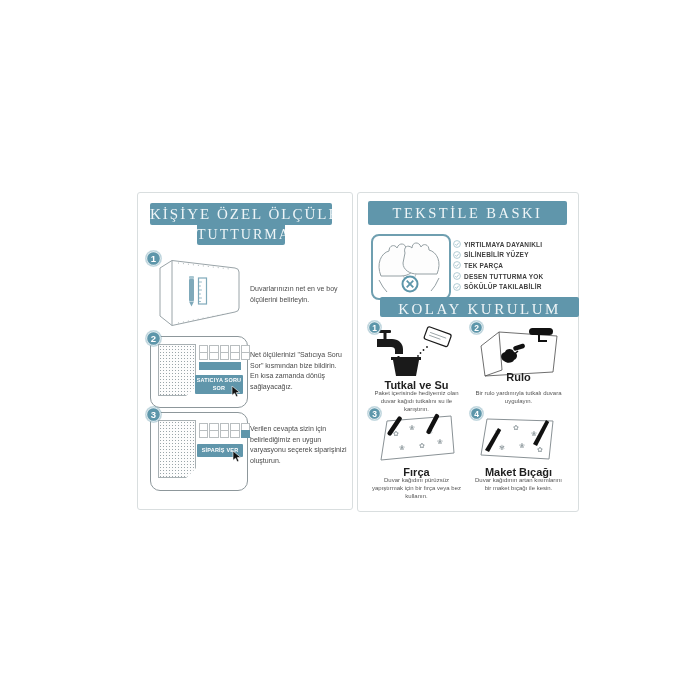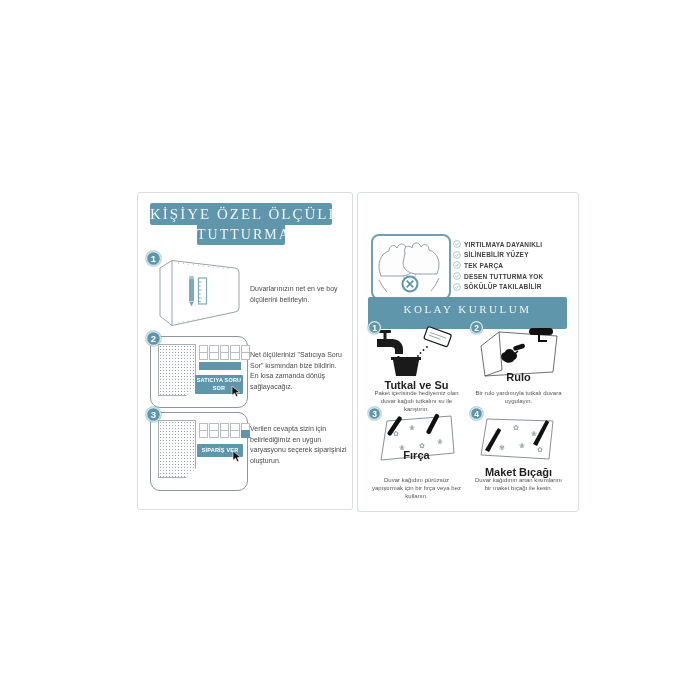--- a/index.html
+++ b/index.html
@@ -13,21 +13,21 @@
   #panel-right{left:357px;top:192px;width:220px;height:318px;}
 
   .hdr{
     position:absolute;background:#6096ab;color:#eef5f7;
     font-family:"Liberation Serif", serif;text-align:center;
     letter-spacing:2px;border-radius:2px;white-space:nowrap;overflow:hidden;
   }
   .hdr-l1{left:12px;top:10px;width:182px;height:22px;font-size:15px;line-height:23px;}
   .hdr-l2{left:59px;top:32px;width:88px;height:20px;font-size:14px;line-height:19px;border-radius:0 0 2px 2px;}
   .hdr-r1{left:10px;top:8px;width:199px;height:24px;font-size:14.5px;line-height:25px;letter-spacing:2.5px;}
-  .hdr-r2{left:10px;top:104px;width:199px;height:32px;font-size:11px;line-height:25px;letter-spacing:2.5px;}
+  .hdr-r2{left:22px;top:104px;width:199px;height:20px;font-size:15px;line-height:25px;letter-spacing:2.5px;}
 
   .num{
     position:absolute;width:15px;height:15px;border-radius:50%;
     background:#5d96aa;color:#fff;font-size:9.5px;font-weight:bold;
     display:flex;align-items:center;justify-content:center;
     box-shadow:inset 0 0 0 1.2px rgba(255,255,255,.8), 0 0 0 1px rgba(93,150,170,.35);
     z-index:3;
   }
   .illus{position:absolute;}
   .ltext{
@@ -164,20 +164,21 @@
     <svg class="cursor" style="left:81px;top:38px;" width="10" height="12" viewBox="0 0 10 12">
       <path d="M1,0 L1,9.2 L3.6,7.2 L5.2,10.8 L6.9,10 L5.3,6.6 L8.7,6.4 Z" fill="#111" stroke="#fff" stroke-width="0.6"></path>
     </svg>
   </div>
   <div class="ltext" style="left:112px;top:231px;">Verilen cevapta sizin için belirlediğimiz en uygun varyasyonu seçerek siparişinizi oluşturun.</div>
 
 </section>
 
 <section id="panel-right" class="panel">
 
+  <div class="hdr hdr-r1">TEKSTİLE BASKI</div>
 
   <div class="hands-box">
     <svg width="72" height="58" viewBox="0 0 72 58">
       <g stroke="#95a0a4" stroke-width="1" fill="#fdfdfd" stroke-linejoin="round">
         <path d="M8,40 C3,28 8,17 16,15 C16,9 22,8 24,12 C26,6 33,7 33,13 C37,9 42,12 40,18 L42,29 C42,36 35,40 28,40 Z"></path>
         <path d="M64,38 C69,26 64,16 56,14 C56,8 50,7 48,11 C46,5 39,6 39,12 C35,8 30,11 32,17 L30,27 C30,34 37,38 44,38 Z"></path>
         <path d="M6,44 Q10,52 14,56" fill="none"></path>
         <path d="M66,42 Q62,51 58,55" fill="none"></path>
       </g>
       <g stroke="#aab3b6" stroke-width="0.8" fill="none">
@@ -291,21 +292,21 @@
           <text x="28" y="38">❀</text>
             <text x="48" y="36">✿</text>
             <text x="66" y="32">❀</text>
         </g>
         <g fill="#111">
           <rect x="22" y="3" width="4.5" height="22" rx="2" transform="rotate(34 24 13)"></rect>
           <rect x="60" y="1" width="4.5" height="22" rx="2" transform="rotate(28 62 11)"></rect>
         </g>
       </svg>
     </div>
-    <div class="ititle" style="top:40px;">Fırça</div>
+    <div class="ititle" style="top:57px;">Fırça</div>
     <div class="icap" style="top:67px;">Duvar kağıdını pürüzsüz yapıştırmak için bir fırça veya bez kullanın.</div>
   </div>
 
   <div class="icell" style="left:110px;top:216px;">
     <div class="num" style="left:2px;top:-2px;width:13px;height:13px;font-size:8.5px;">4</div>
     <div class="iart">
       <svg width="90" height="54" viewBox="0 0 90 54">
         <path d="M14,7 L80,9 L76,47 L8,43 Z" stroke="#8a9296" stroke-width="1" fill="#ffffff" stroke-linejoin="round"></path>
         <g fill="#98a2a6" font-size="7" font-family="DejaVu Sans, sans-serif">
           <text x="22" y="22">❀</text>

